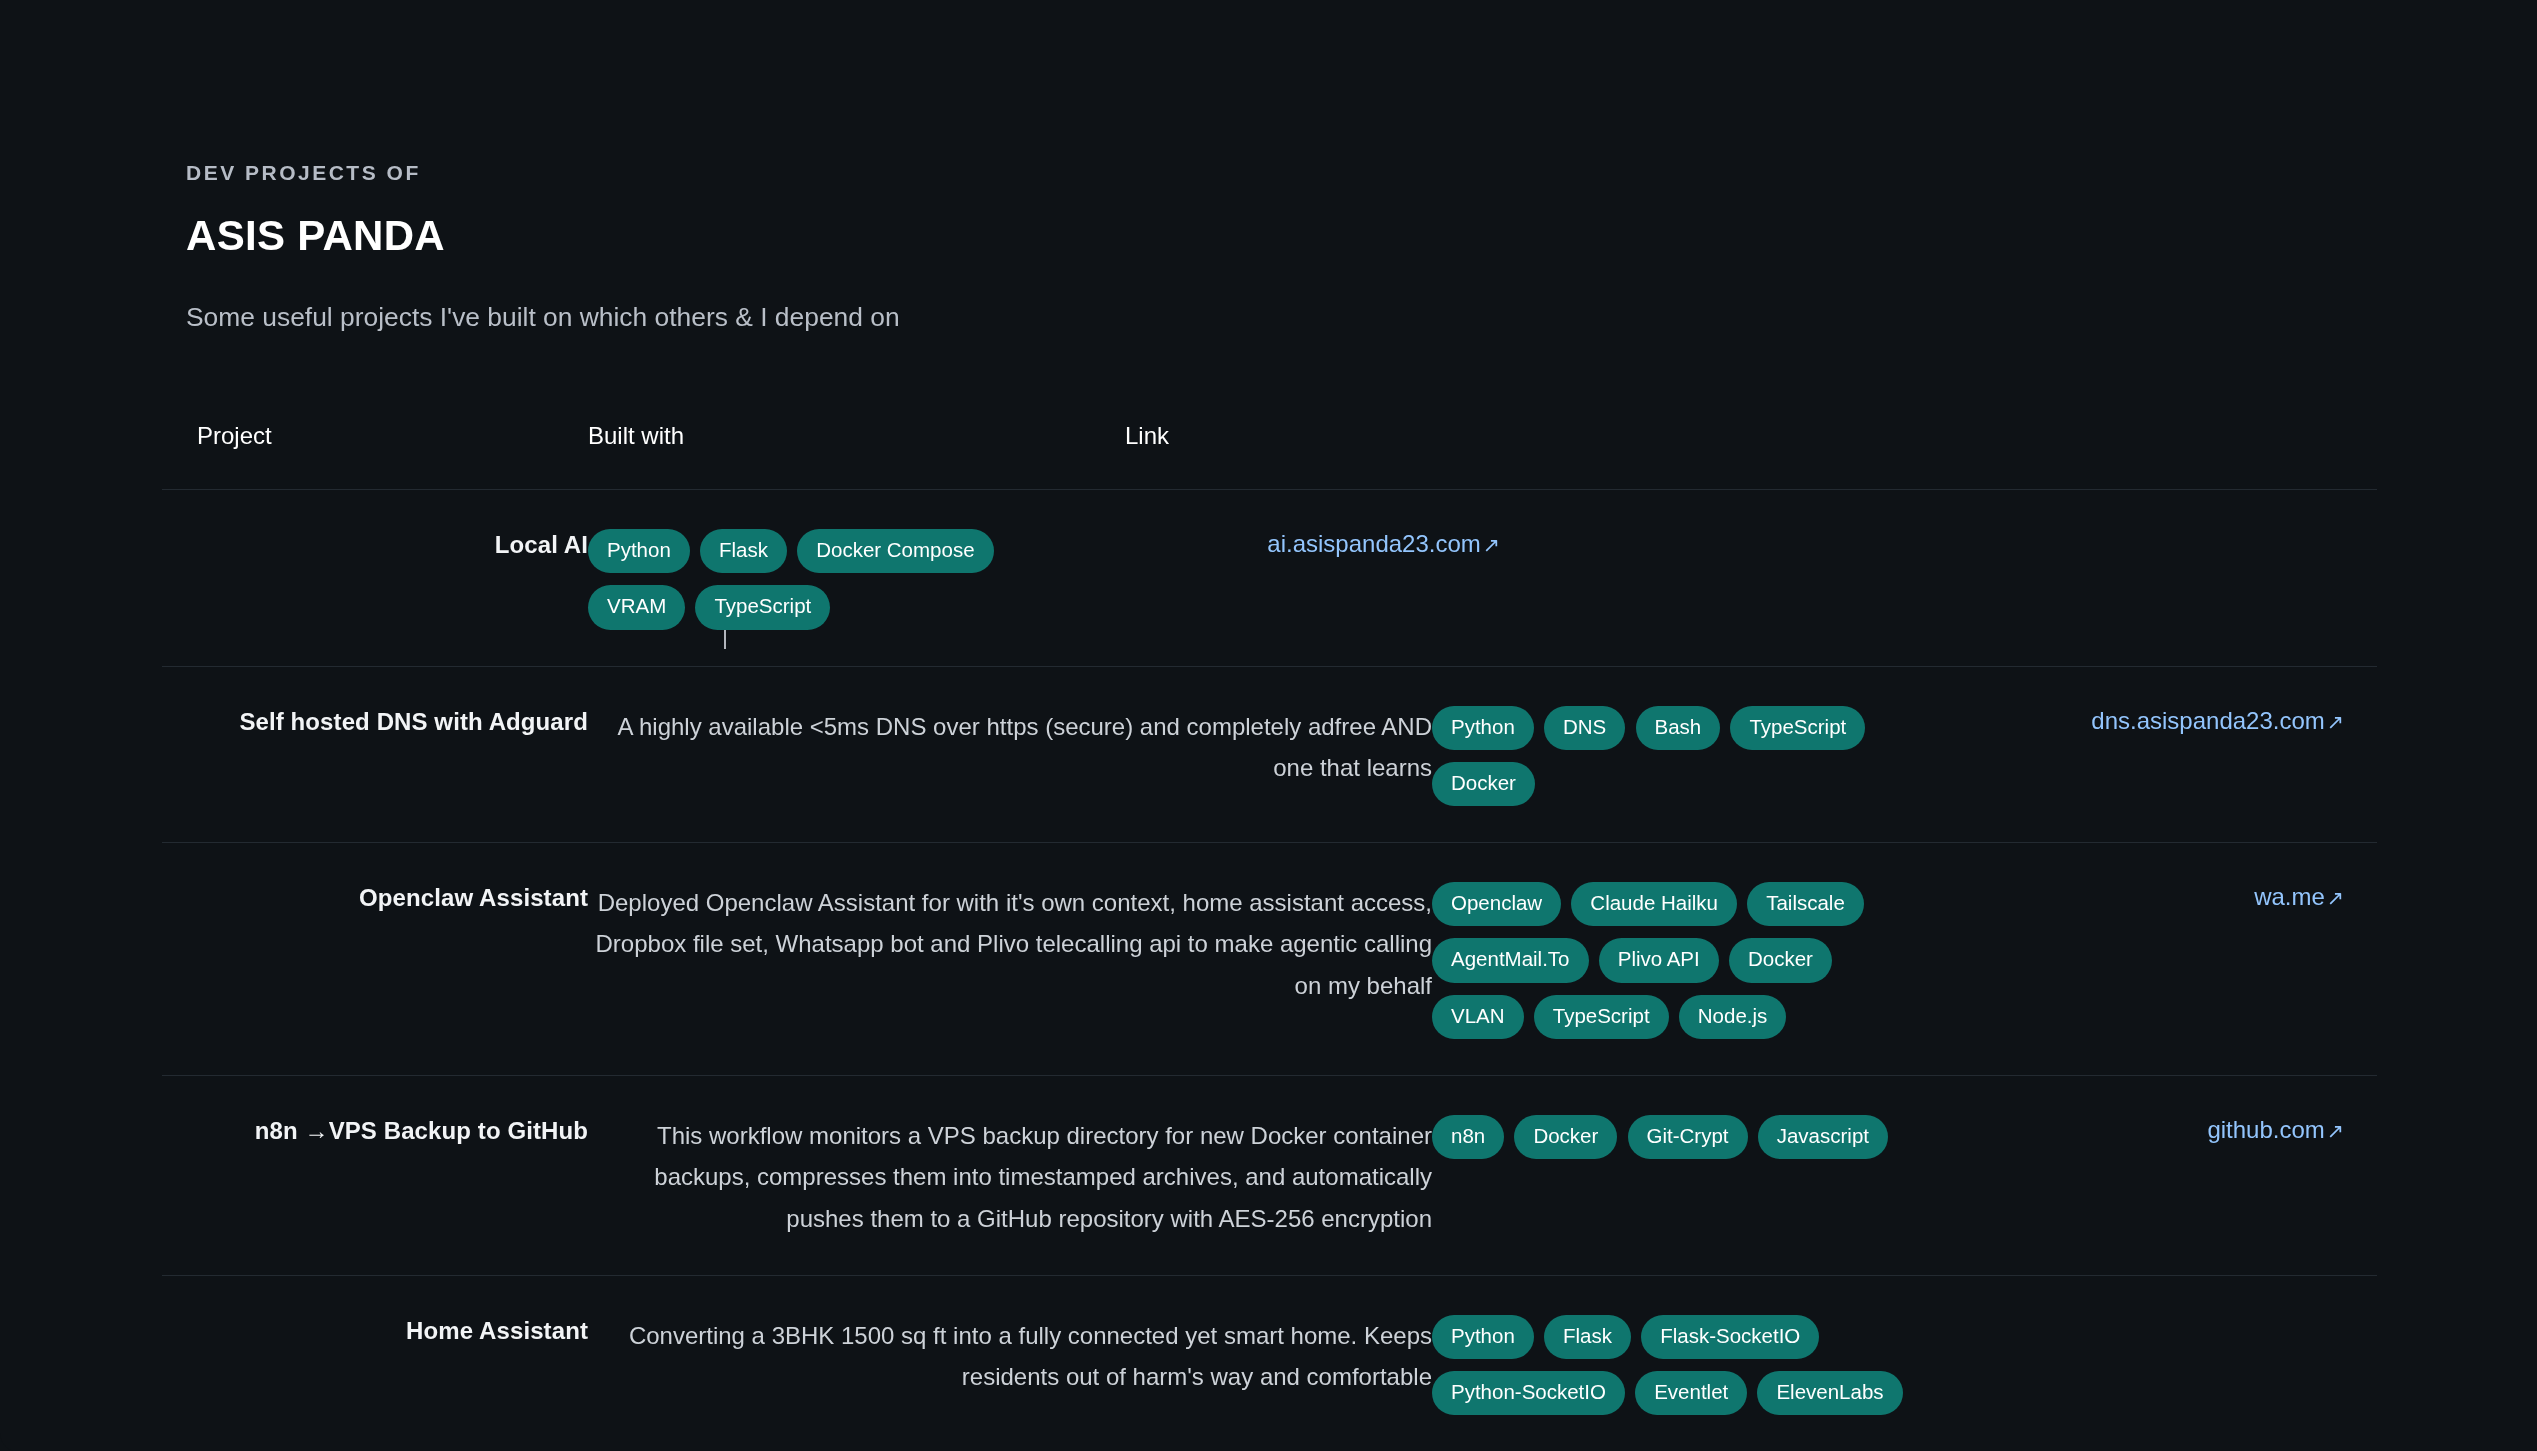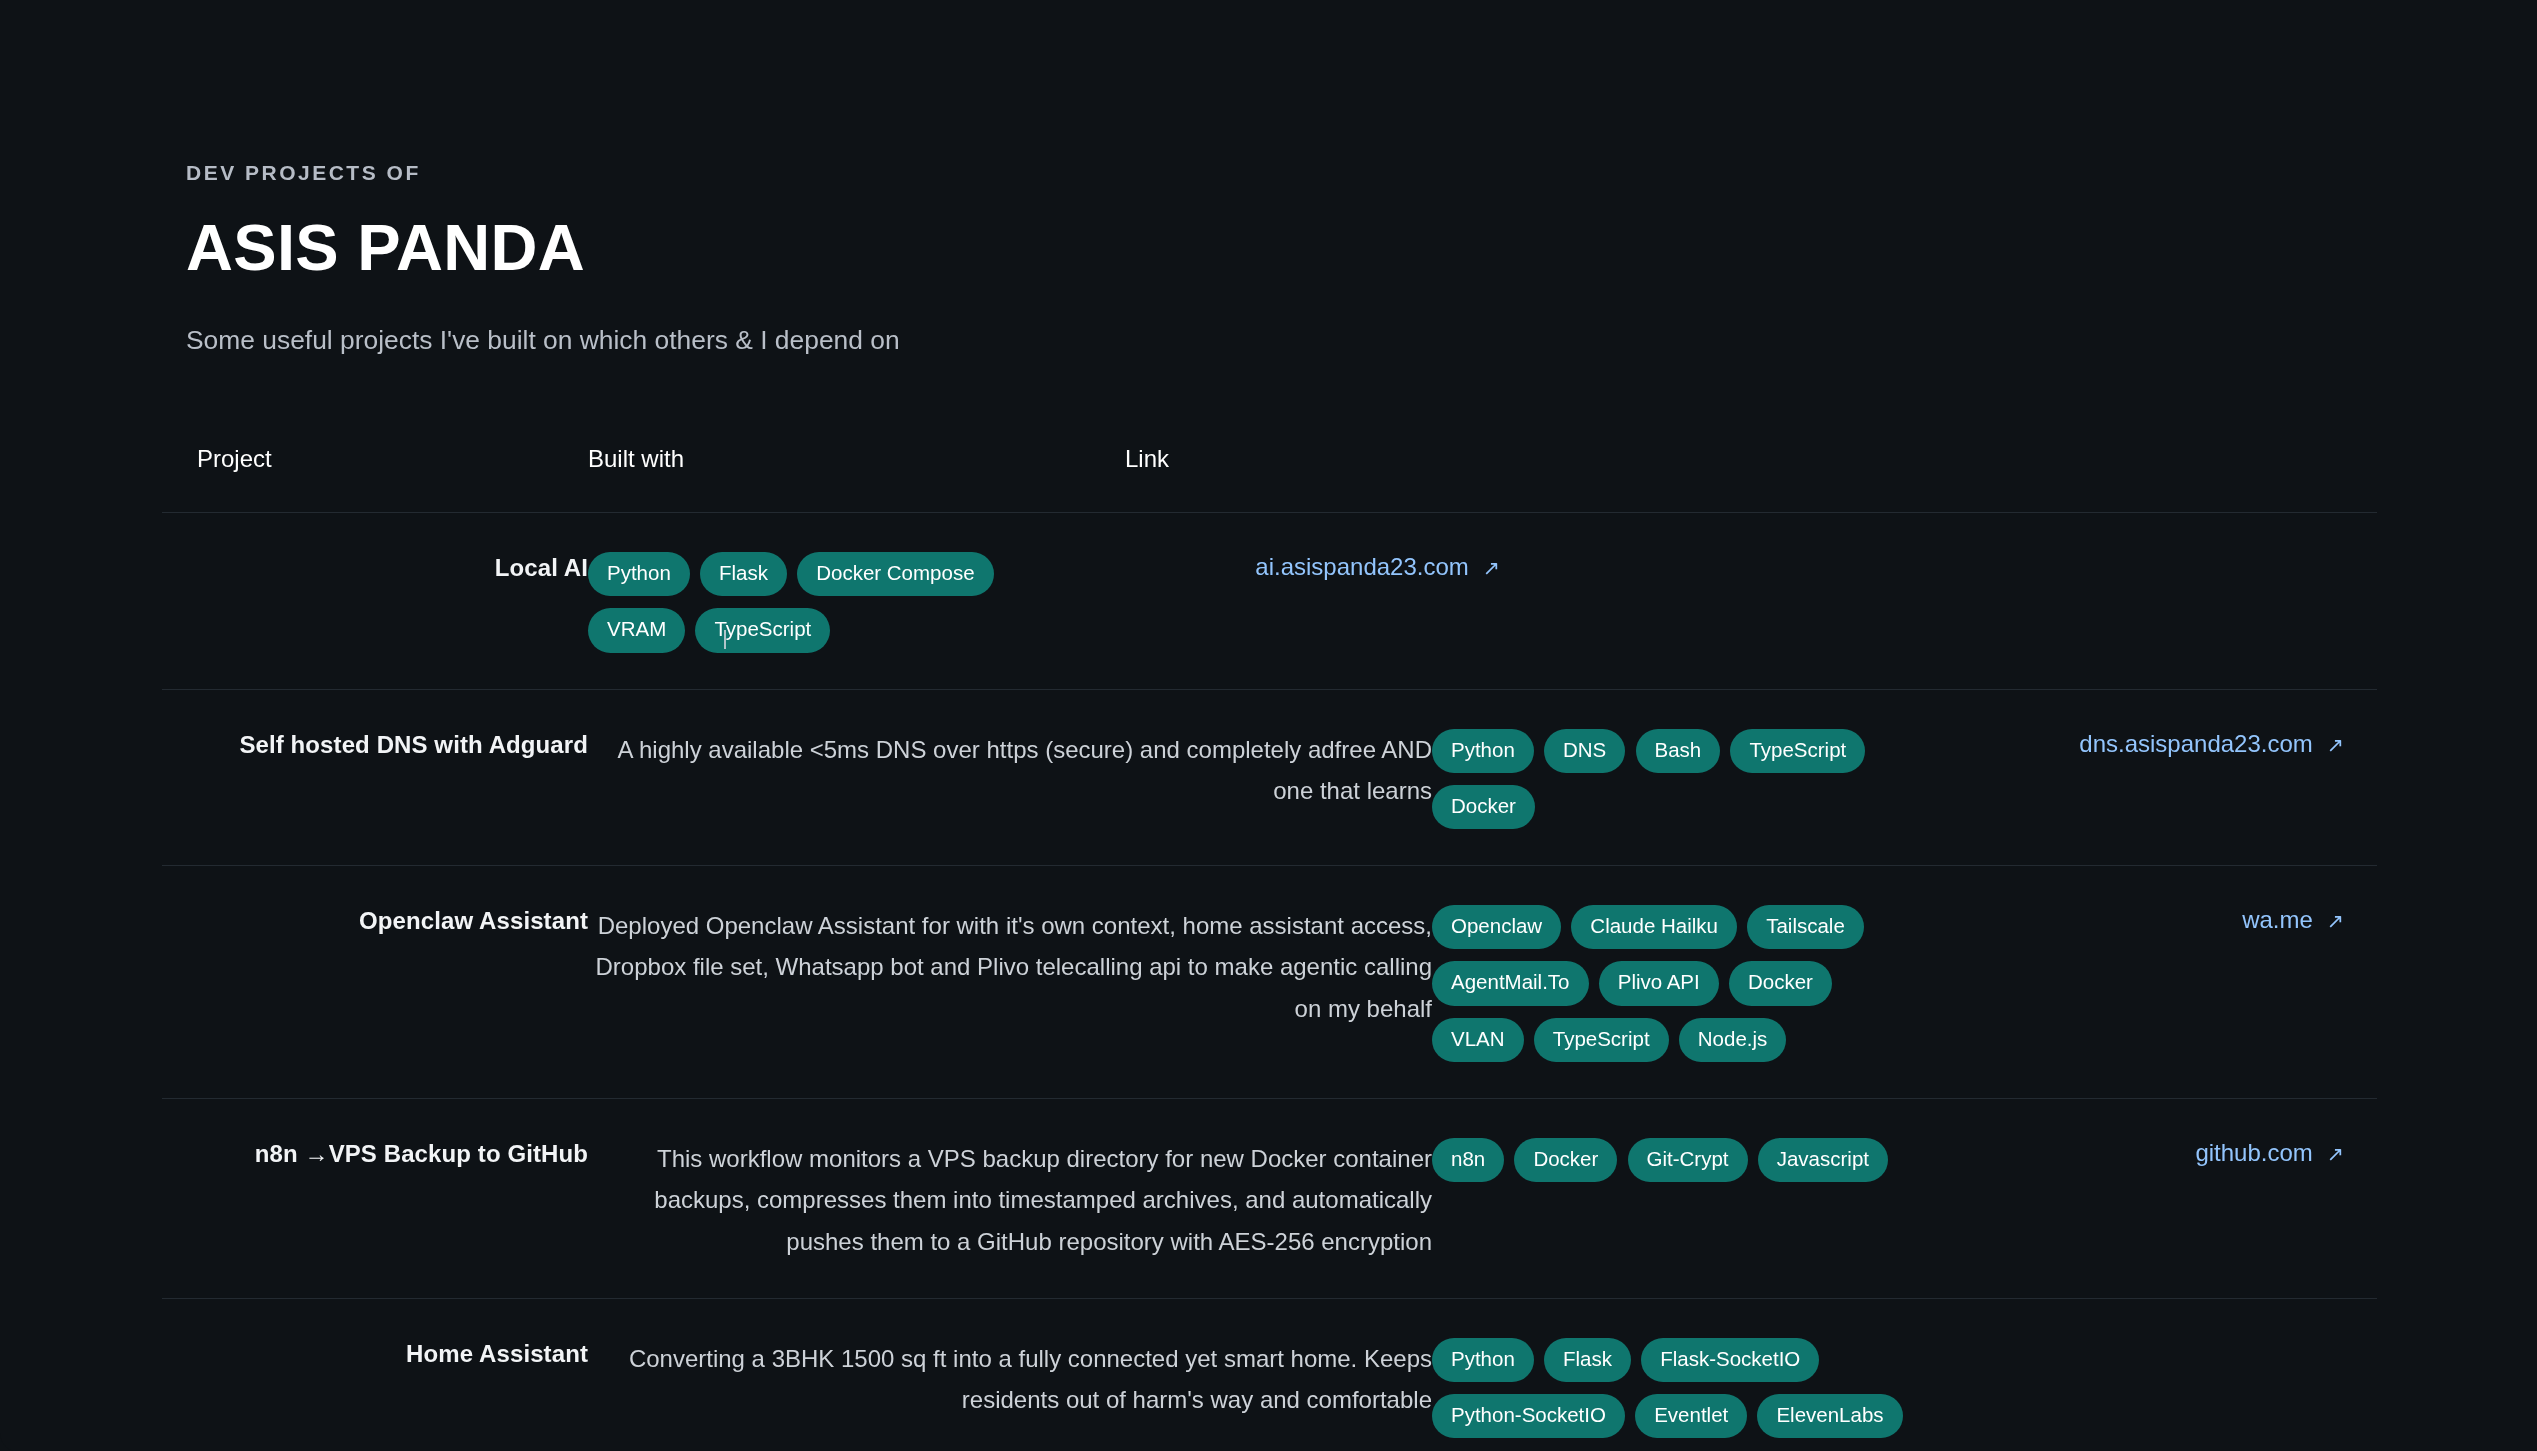--- a/index.html
+++ b/index.html
@@ -35,21 +35,21 @@
     font-size: 21px;
     font-weight: 700;
     letter-spacing: 2.5px;
     color: #b6bcc6;
     text-transform: uppercase;
     line-height: 1;
     margin-bottom: 32px;
   }
 
   .page-title {
-    font-size: 65px;
+    font-size: 42px;
     font-weight: 700;
     letter-spacing: 0.3px;
     color: #ffffff;
     line-height: 1;
     margin-bottom: 44px;
   }
 
   .subtitle {
     font-size: 26.4px;
     font-weight: 400;
@@ -125,21 +125,21 @@
     line-height: 1;
     padding: 11px 19px 12.8px 19px;
     border-radius: 851px;
     white-space: nowrap;
   }
 
   
   .link {
     display: inline-flex;
     align-items: baseline;
-    gap: 14px;
+    gap: 2px;
     color: #93c5fd;
     font-size: 24px;
     font-weight: 400;
     text-decoration: none;
     line-height: 1.25;
   }
 
   .link .arrow {
     font-size: 20.5px;
     color: #93c5fd;

